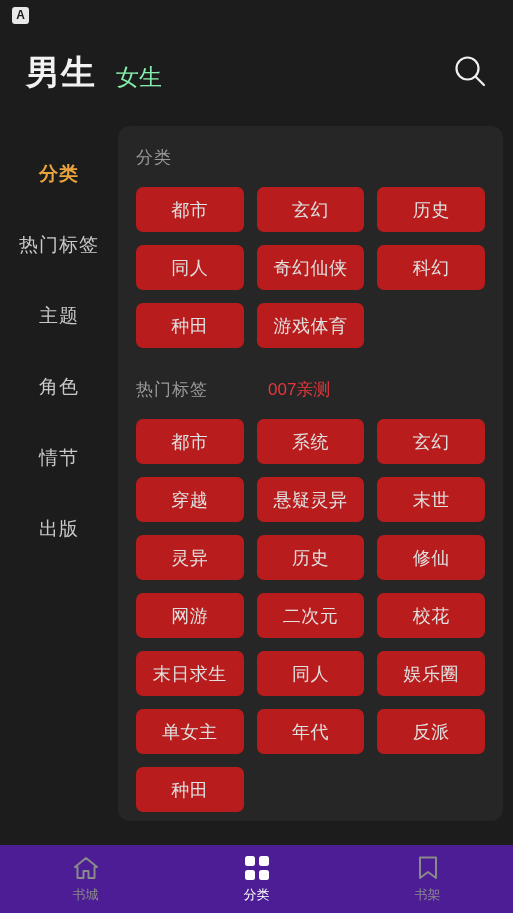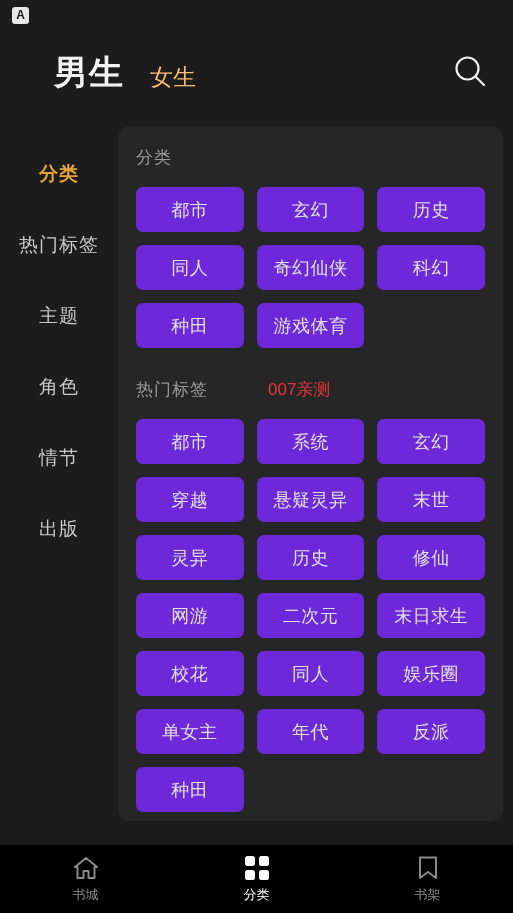--- a/index.html
+++ b/index.html
@@ -35,26 +35,25 @@
   
   .header {
     height: 86px;
     display: flex; align-items: center;
     padding: 0 22px 0 26px;
   }
   .tab-main {
     color: #f2f2f2;
     font-size: 34px; font-weight: bold;
     letter-spacing: 1px;
-    margin-left: 28px;
   }
   .tab-sub {
-    color: #fdba74;
+    color: #86efac;
     font-size: 23px;
-    margin-left: 26px;
+    margin-left: 20px;
     margin-top: 8px;
   }
   .header-spacer { flex: 1; }
   .search-btn {
     width: 42px; height: 42px;
     display: flex; align-items: center; justify-content: center;
   }
 
   
   .content {
@@ -102,36 +101,36 @@
     color: #e8363b;
     font-size: 17px;
   }
   .chip-grid {
     display: grid;
     grid-template-columns: repeat(3, 1fr);
     gap: 13px;
   }
   .chip {
     height: 45px;
-    background: #6d28d9;
+    background: #b91c1c;
     border-radius: 7px;
     display: flex; align-items: center; justify-content: center;
     color: #e0e0e0;
     font-size: 18px;
     letter-spacing: .5px;
     font-family: Liberation Serif, serif;
   }
   .gap-lg { height: 30px; }
 
   
   .bottomnav {
     position: absolute;
     left: 0; bottom: 0;
     width: 513px; height: 68px;
-    background: #000000;
+    background: #4c1d95;
     display: flex;
   }
   .nav-item {
     flex: 1;
     display: flex; flex-direction: column;
     align-items: center; justify-content: center;
     gap: 5px;
     color: #8a8a8a;
     font-size: 13px;
   }
@@ -199,22 +198,22 @@
       <div class="chip">系统</div>
       <div class="chip">玄幻</div>
       <div class="chip">穿越</div>
       <div class="chip">悬疑灵异</div>
       <div class="chip">末世</div>
       <div class="chip">灵异</div>
       <div class="chip">历史</div>
       <div class="chip">修仙</div>
       <div class="chip">网游</div>
       <div class="chip">二次元</div>
+      <div class="chip">校花</div>
       <div class="chip">末日求生</div>
-      <div class="chip">校花</div>
       <div class="chip">同人</div>
       <div class="chip">娱乐圈</div>
       <div class="chip">单女主</div>
       <div class="chip">年代</div>
       <div class="chip">反派</div>
       <div class="chip">种田</div>
     </div>
 
   </div>
 </div>

